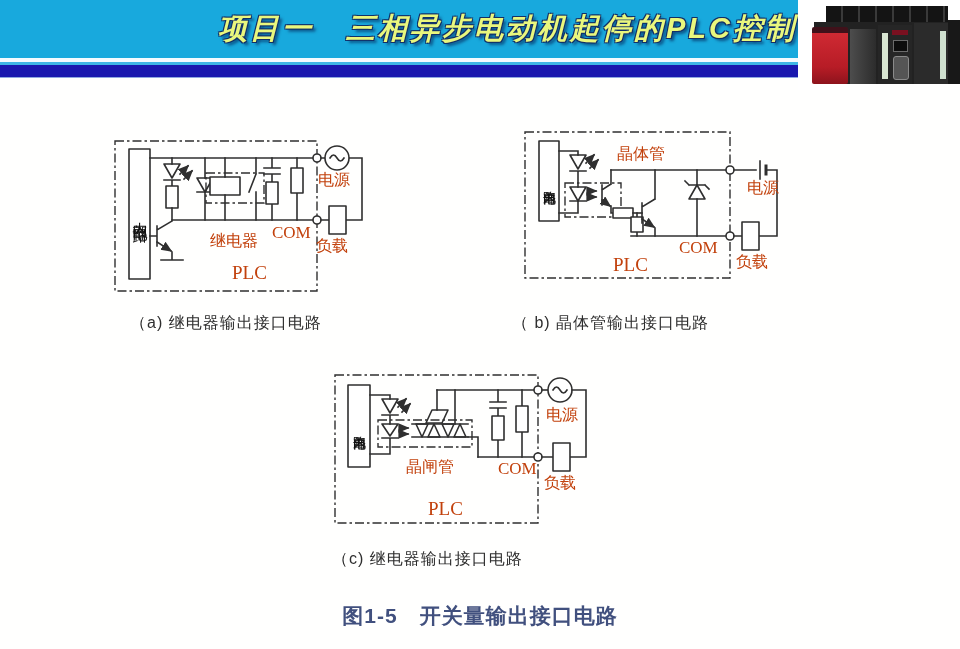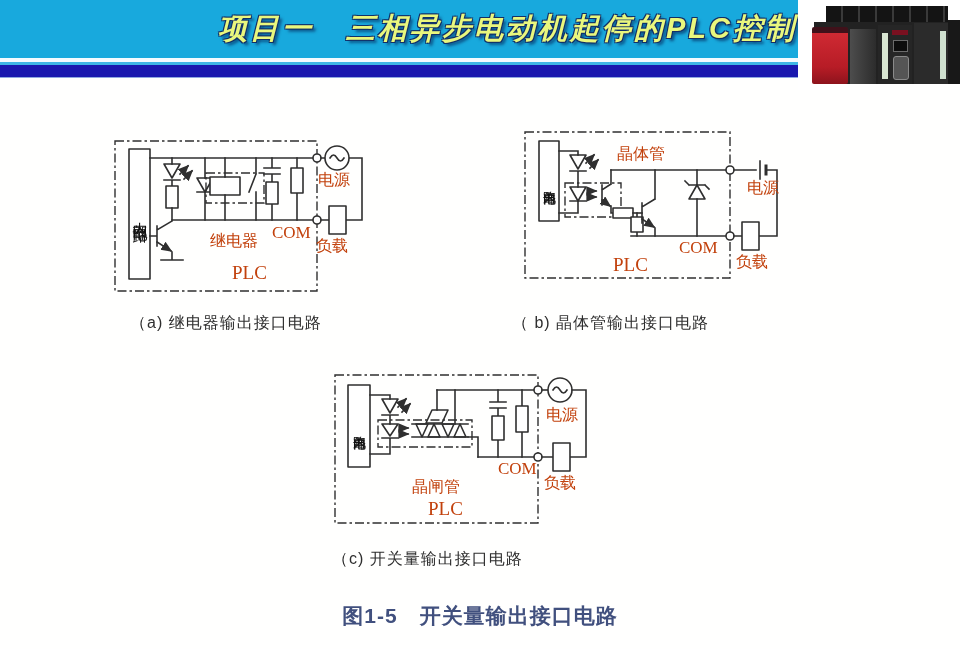--- a/index.html
+++ b/index.html
@@ -255,23 +255,23 @@
         <path class="ln" d="M214,24 H220"></path>
         <circle class="ln fw" cx="232" cy="24" r="12"></circle>
         <path class="ln" d="M225,24 q3.5,-6 7,0 q3.5,6 7,0"></path>
       </g>
       <g>
         <path class="ln" d="M244,24 H258 M258,24 V91 M242,91 H258 M214,91 H225"></path>
       </g>
       <rect class="ln fw" x="225" y="77" width="17" height="28"></rect>
     </svg>
     <div class="vlabel sm" style="left:20px;top:19px;width:22px;height:82px;">内部电路</div>
-    <div class="lbl" style="left:84px;top:92px;margin-top:20px;">晶闸管</div>
+    <div class="lbl" style="left:78px;top:92px;">晶闸管</div>
     <div class="lbl latin" style="left:170px;top:93px;">COM</div>
     <div class="lbl plc-lbl" style="left:100px;top:132px;">PLC</div>
     <div class="lbl" style="left:218px;top:40px;">电源</div>
     <div class="lbl" style="left:216px;top:108px;">负载</div>
   </div>
-  <div class="circ-caption" style="left:332px;top:549px;">（c) 开关量输出接口电路</div>
+  <div class="circ-caption" style="left:332px;top:549px;">（c) 继电器输出接口电路</div>
 
   <div class="fig-caption">图1-5　开关量输出接口电路</div>
 
 </div>
 
 </body></html>

